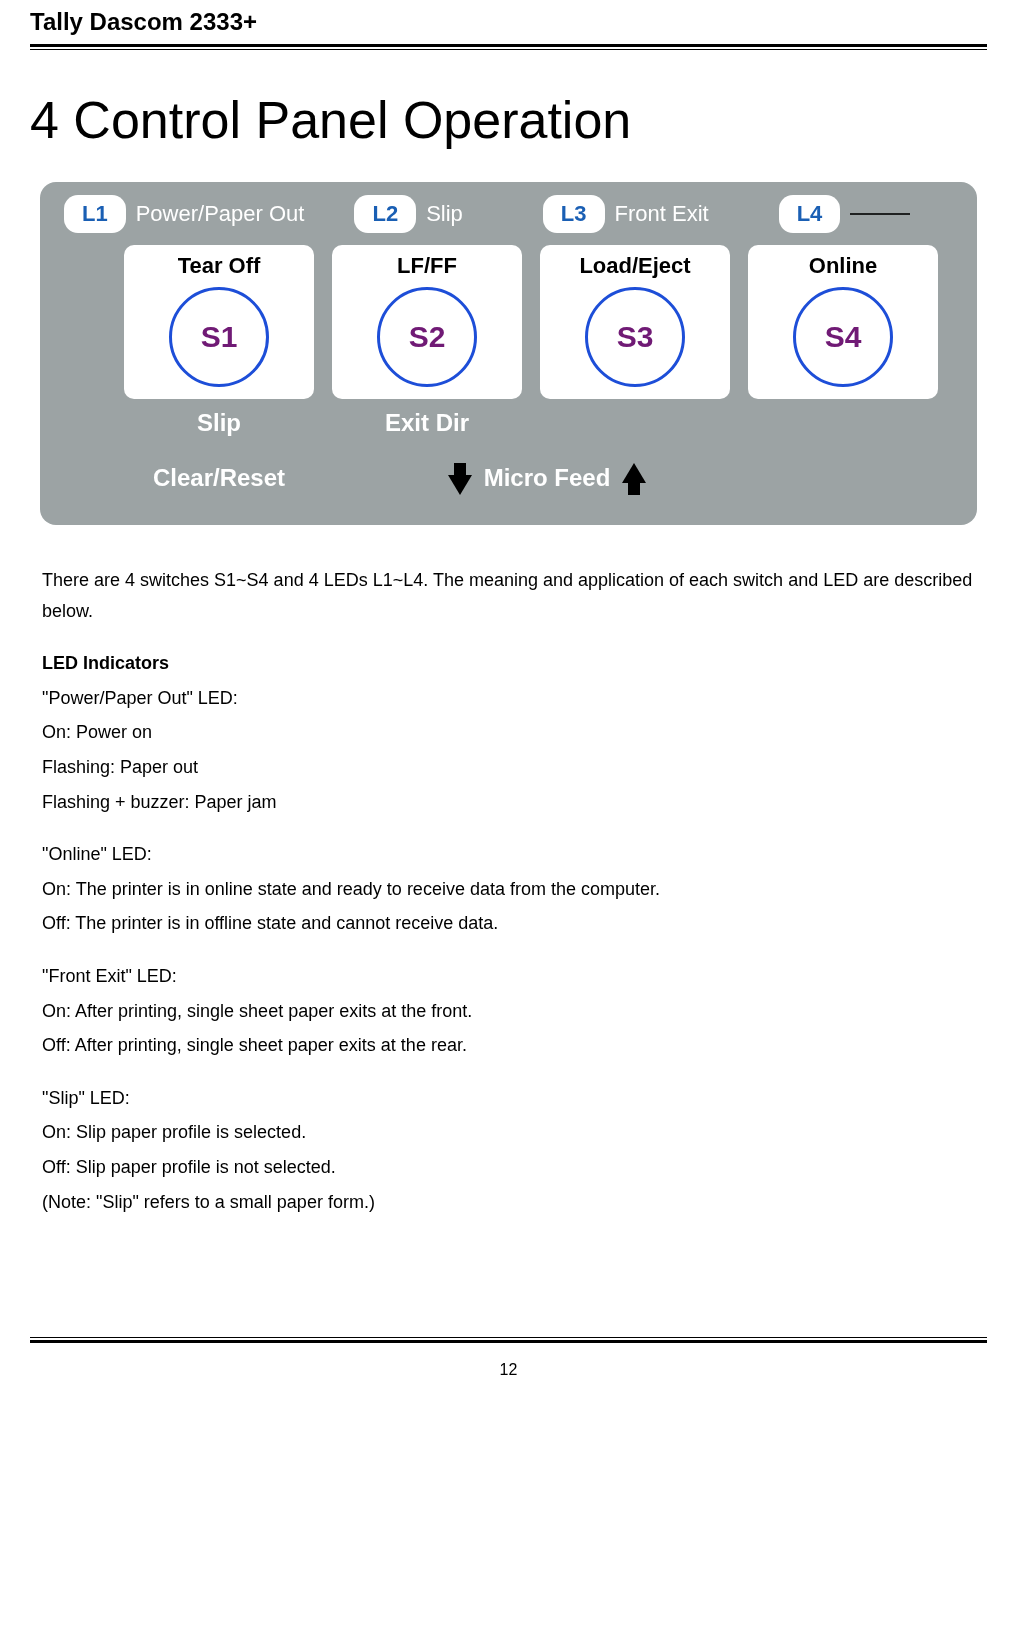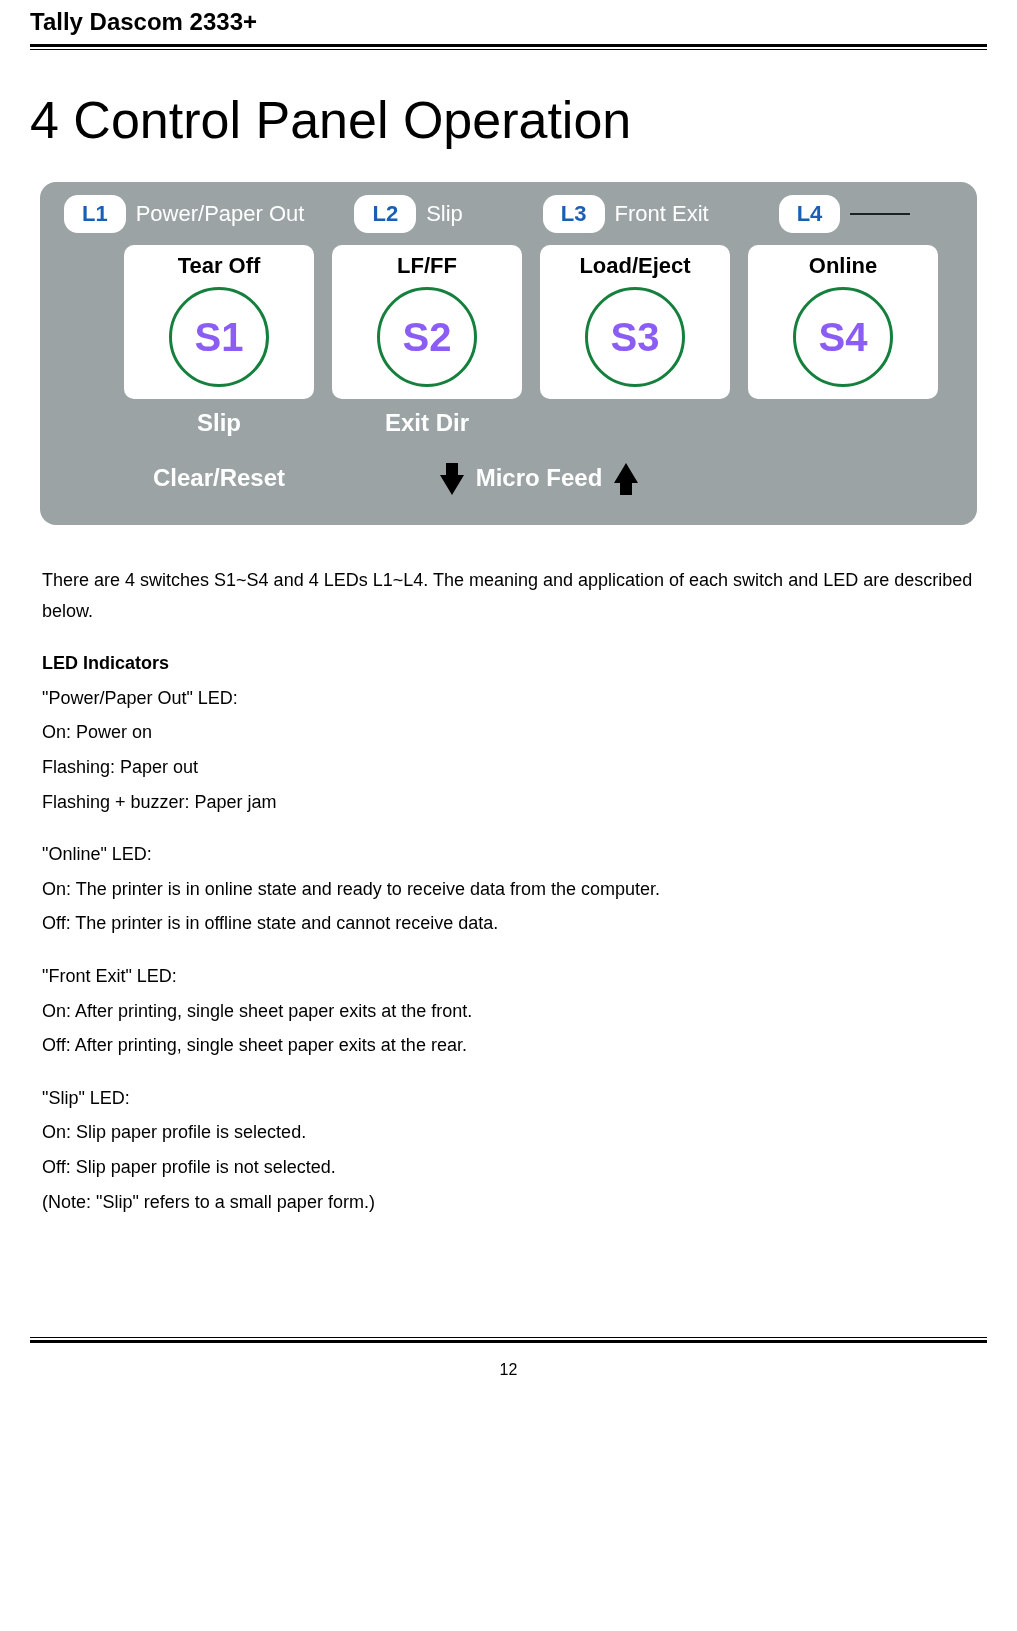--- a/index.html
+++ b/index.html
@@ -84,48 +84,48 @@
     flex-direction: column;
     align-items: center;
   }
   .btn-top-label {
     color: #000;
     font-size: 22px;
     font-weight: bold;
     margin-bottom: 8px;
   }
   .btn-circle {
-    border: 3px solid #15803d;
+    border: 3px solid #1d4ed8;
     border-radius: 50%;
     width: 100px;
     height: 100px;
     display: flex;
     align-items: center;
     justify-content: center;
-    color: #8b5cf6;
-    font-size: 40px;
+    color: #701a75;
+    font-size: 30px;
     font-weight: bold;
   }
   .sub-labels-row {
     display: flex;
     gap: 18px;
     padding-left: 60px;
     margin-top: 10px;
   }
   .sub-label {
     width: 190px;
     text-align: center;
     color: #fff;
     font-size: 24px;
     font-weight: bold;
   }
   .micro-row {
     display: flex;
     align-items: center;
-    gap: 26px;
+    gap: 34px;
     padding-left: 60px;
     margin-top: 24px;
     color: #fff;
     font-size: 24px;
     font-weight: bold;
   }
   .micro-left { width: 190px; text-align: center; }
   .micro-center {
     width: 398px;
     text-align: center;

